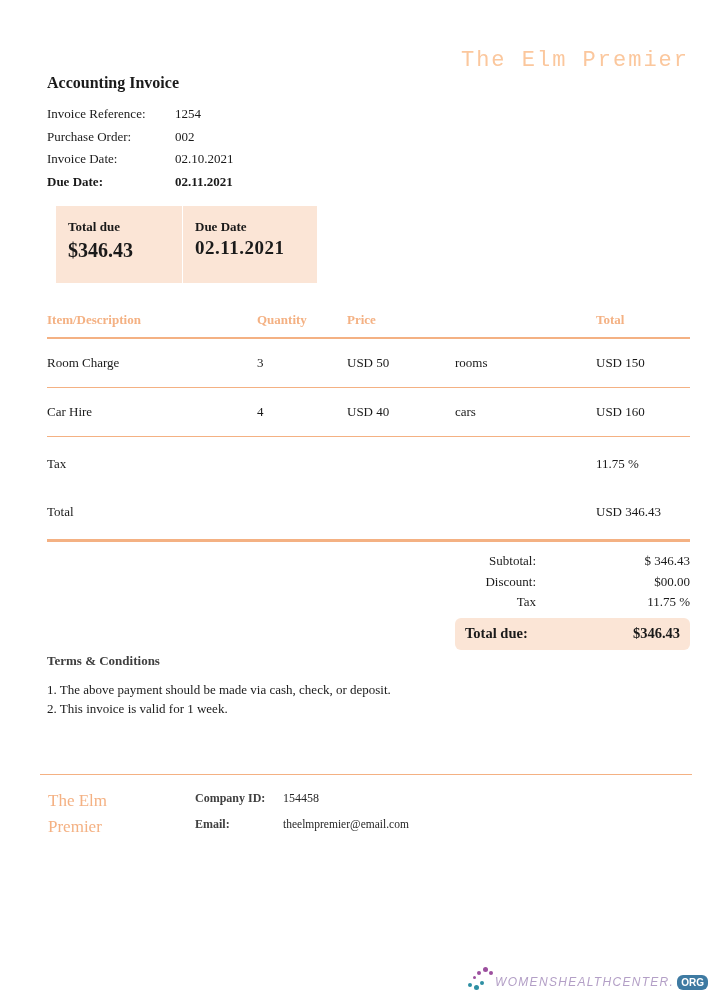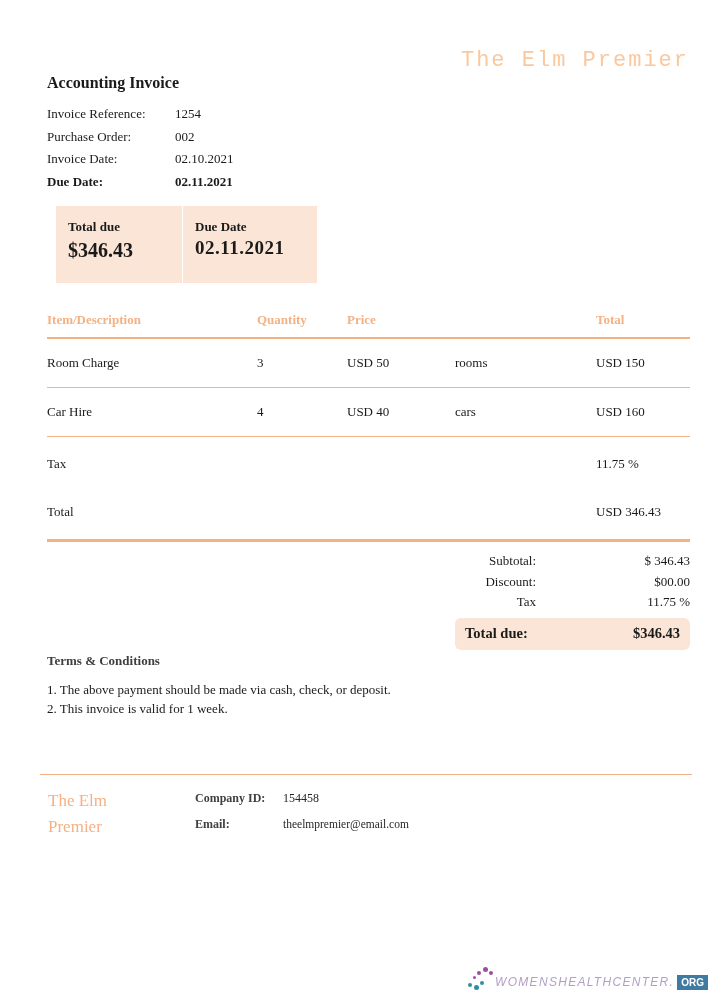--- a/index.html
+++ b/index.html
@@ -72,21 +72,21 @@
   
   .watermark { position:absolute; right:12px; bottom:10px; display:flex; align-items:flex-end; gap:3px; }
   .wm-dots { position:relative; width:24px; height:24px; }
   .wm-dots span { position:absolute; border-radius:50%; }
   .wm-text {
     font-family:"Liberation Sans", sans-serif; font-size:12px; letter-spacing:1.3px;
     color:#b39fc6; padding-bottom:1px;font-style:italic;
   }
   .wm-badge {
     font-family:"Liberation Sans", sans-serif; font-size:10px; font-weight:bold;
-    color:#ffffff; background:#3e7aa2; padding:2px 4px 2px 4px; border-radius:0;
+    color:#ffffff; background:#3e7aa2; padding:2px 4px 2px 4px; border-radius:6px;
   }
   .dot-teal { background:#2e8fa3; }
   .dot-purple { background:#9c4f9e; }
 </style>
 </head>
 <body>
 
 <div class="page">
 
   <div class="brand-title">The Elm Premier</div>

